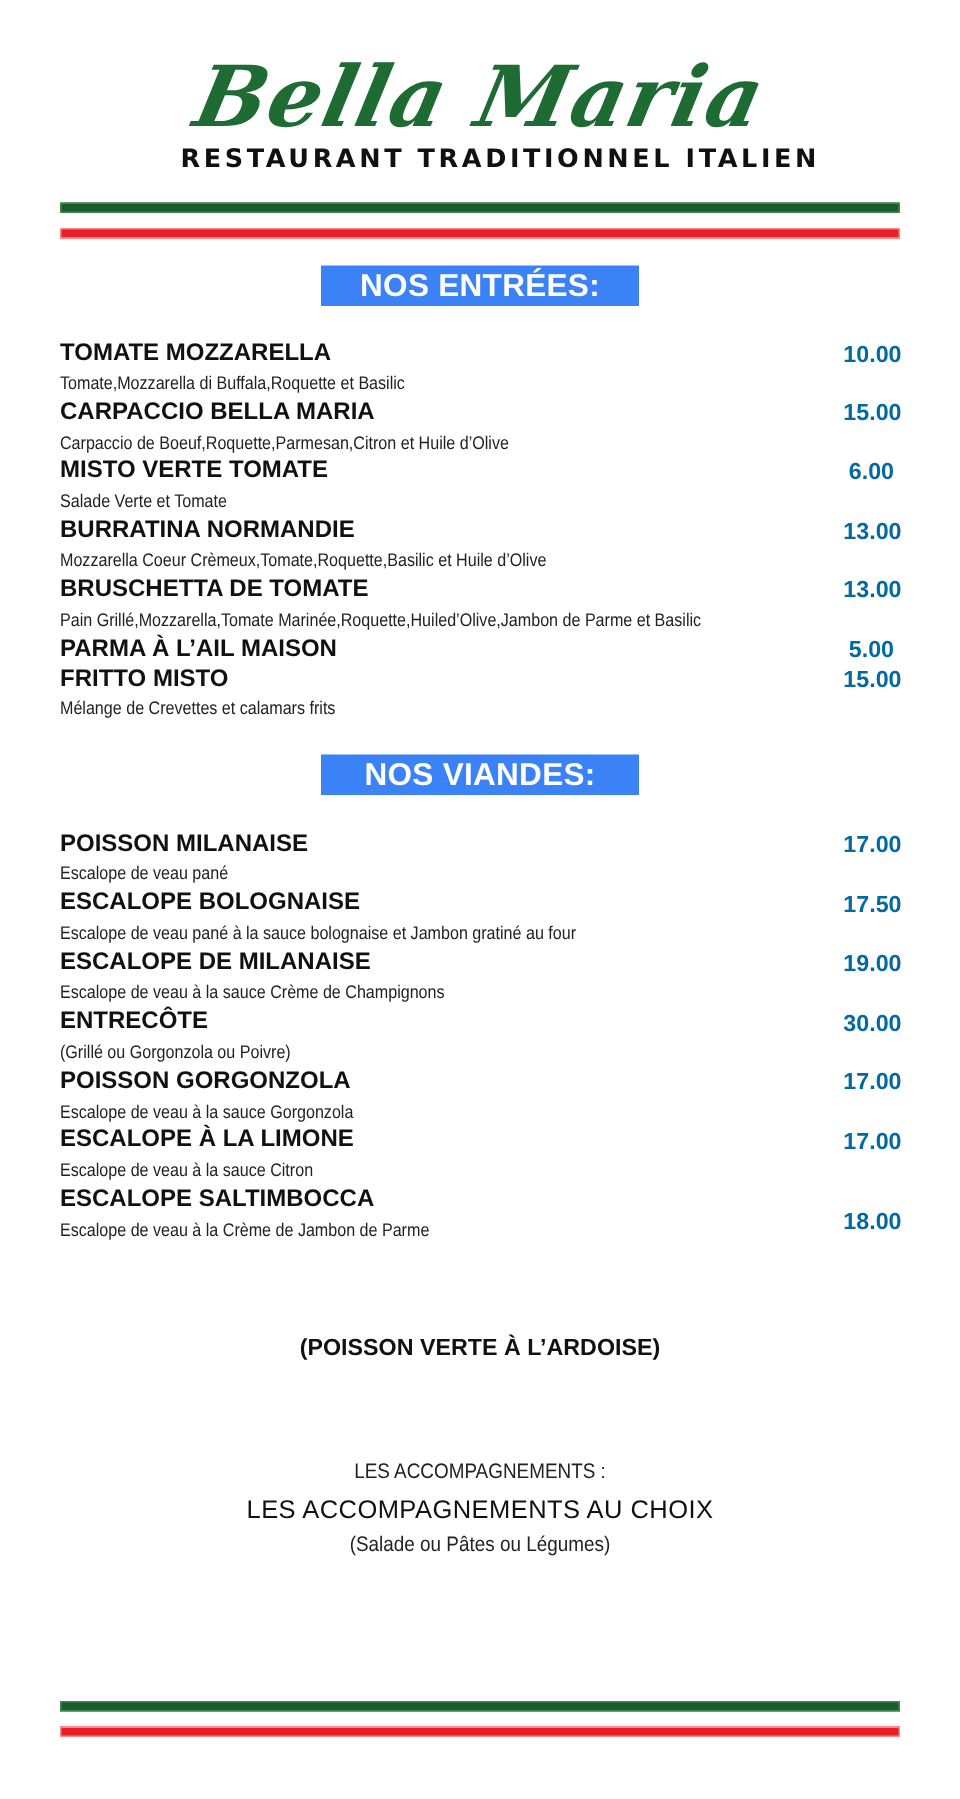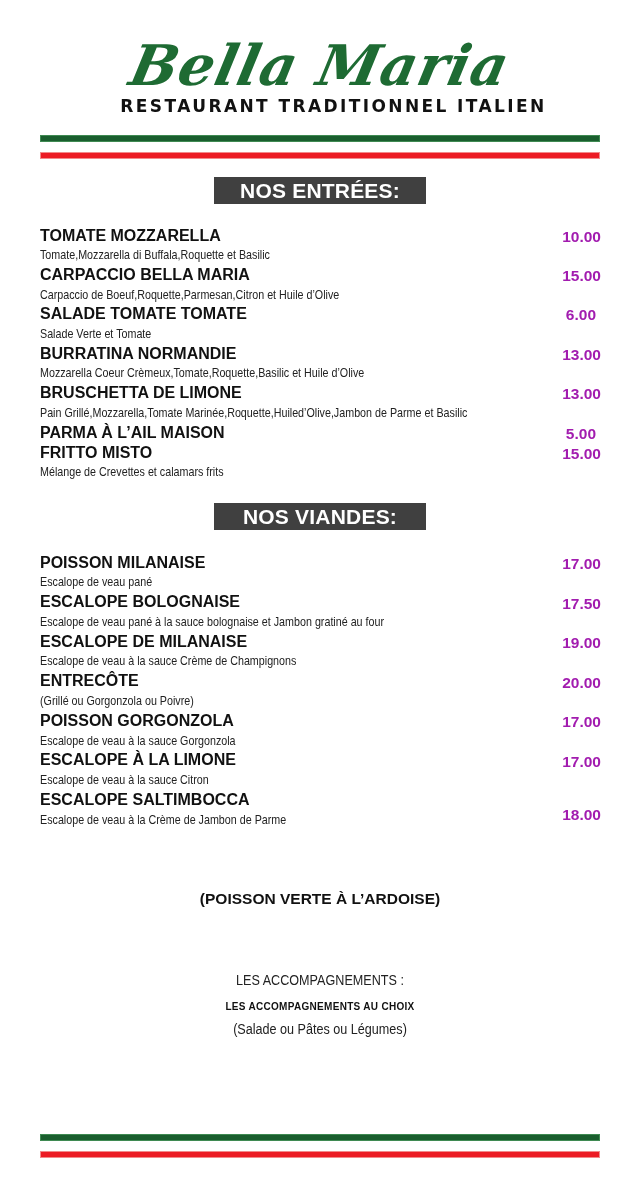--- a/index.html
+++ b/index.html
@@ -14,34 +14,34 @@
   }
   .logo-sub {
     left: 0; width: 640px; top: 95px; text-align: center;
     font-family: "DejaVu Sans", sans-serif; font-weight: bold; font-size: 17px;
     letter-spacing: 2.4px; color: #111; line-height: 22px; padding-left: 27px;
   }
   .bar { left: 40px; width: 560px; height: 7px; }
   .bar.green { background: #1a5e2e; border: 1px solid #3f8a52; }
   .bar.red { background: #ec1c24; border: 1px solid #f28a8a; }
   .section-badge {
-    left: 214px; width: 212px; height: 27px; background: #404040;
+    left: 214px; width: 212px; height: 27px; background: #3b82f6;
     color: #ffffff; font-weight: bold; font-size: 21px; text-align: center;
     line-height: 27px; letter-spacing: 0.2px;
   }
   .item-name {
     left: 40px; font-weight: bold; font-size: 16px; line-height: 19px; color: #111;
     white-space: nowrap;
   }
   .item-desc {
     left: 40px; font-size: 12.2px; line-height: 15px; color: #222;
     white-space: nowrap; transform-origin: left top; transform: scaleX(0.88);
   }
   .item-price {
-    right: 39px; font-weight: bold; font-size: 15.5px; line-height: 19px; color: #a21caf;
+    right: 39px; font-weight: bold; font-size: 15.5px; line-height: 19px; color: #0369a1;
     text-align: left; white-space: nowrap;
   }
   .center-line { left: 0; width: 640px; text-align: center; white-space: nowrap; }
 </style>
 </head>
 <body>
 
 <div class="abs logo-script">Bella Maria</div>
 <div class="abs logo-sub">RESTAURANT TRADITIONNEL ITALIEN</div>
 
@@ -55,31 +55,31 @@
     <div class="abs item-name" style="top:226px;">TOMATE MOZZARELLA</div>
     <div class="abs item-price" style="top:227px;">10.00</div>
     <div class="abs item-desc" style="top:248px;">Tomate,Mozzarella di Buffala,Roquette et Basilic</div>
   </div>
   <div>
     <div class="abs item-name" style="top:265px;">CARPACCIO BELLA MARIA</div>
     <div class="abs item-price" style="top:266px;">15.00</div>
     <div class="abs item-desc" style="top:288px;"> Carpaccio de Boeuf,Roquette,Parmesan,Citron et Huile d’Olive</div>
   </div>
   <div>
-    <div class="abs item-name" style="top:304px;">SALADE TOMATE TOMATE</div>
+    <div class="abs item-name" style="top:304px;">MISTO VERTE TOMATE</div>
     <div class="abs item-price" style="top:305px; right:44px;">6.00</div>
     <div class="abs item-desc" style="top:327px;">Salade Verte et Tomate</div>
   </div>
   <div>
     <div class="abs item-name" style="top:344px;">BURRATINA NORMANDIE</div>
     <div class="abs item-price" style="top:345px;">13.00</div>
     <div class="abs item-desc" style="top:366px;">Mozzarella Coeur Crèmeux,Tomate,Roquette,Basilic et Huile d’Olive</div>
   </div>
   <div>
-    <div class="abs item-name" style="top:383px;">BRUSCHETTA DE LIMONE</div>
+    <div class="abs item-name" style="top:383px;">BRUSCHETTA DE TOMATE</div>
     <div class="abs item-price" style="top:384px;">13.00</div>
     <div class="abs item-desc" style="top:406px;">Pain Grillé,Mozzarella,Tomate Marinée,Roquette,Huiled’Olive,Jambon de Parme et Basilic</div>
   </div>
   <div>
     <div class="abs item-name" style="top:423px;">PARMA À L’AIL MAISON</div>
     <div class="abs item-price" style="top:424px; right:44px;">5.00</div>
   </div>
   <div>
     <div class="abs item-name" style="top:443px;">FRITTO MISTO</div>
     <div class="abs item-price" style="top:444px;">15.00</div>
@@ -100,21 +100,21 @@
     <div class="abs item-price" style="top:594px;">17.50</div>
     <div class="abs item-desc" style="top:615px;">Escalope de veau pané à la sauce bolognaise et Jambon gratiné au four</div>
   </div>
   <div>
     <div class="abs item-name" style="top:632px;">ESCALOPE DE MILANAISE</div>
     <div class="abs item-price" style="top:633px;">19.00</div>
     <div class="abs item-desc" style="top:654px;">Escalope de veau à la sauce Crème de Champignons</div>
   </div>
   <div>
     <div class="abs item-name" style="top:671px;">ENTRECÔTE</div>
-    <div class="abs item-price" style="top:673px;">20.00</div>
+    <div class="abs item-price" style="top:673px;">30.00</div>
     <div class="abs item-desc" style="top:694px;">(Grillé ou Gorgonzola ou Poivre)</div>
   </div>
   <div>
     <div class="abs item-name" style="top:711px;">POISSON GORGONZOLA</div>
     <div class="abs item-price" style="top:712px;">17.00</div>
     <div class="abs item-desc" style="top:734px;">Escalope de veau à la sauce Gorgonzola</div>
   </div>
   <div>
     <div class="abs item-name" style="top:750px;">ESCALOPE À LA LIMONE</div>
     <div class="abs item-price" style="top:752px;">17.00</div>
@@ -122,17 +122,17 @@
   </div>
   <div>
     <div class="abs item-name" style="top:790px;">ESCALOPE SALTIMBOCCA</div>
     <div class="abs item-price" style="top:805px;">18.00</div>
     <div class="abs item-desc" style="top:813px;">Escalope de veau à la Crème de Jambon de Parme</div>
   </div>
 </div>
 
 <div class="abs center-line" style="top:889px; font-weight:bold; font-size:15.5px; line-height:19px;">(POISSON VERTE À L’ARDOISE)</div>
 <div class="abs center-line" style="top:971px; font-size:14px; line-height:18px; color:#222; transform:scaleX(0.9);">LES ACCOMPAGNEMENTS :</div>
-<div class="abs center-line" style="top:997px; font-weight:bold; font-size:10px; line-height:19px; letter-spacing:0.3px;">LES ACCOMPAGNEMENTS AU CHOIX</div>
+<div class="abs center-line" style="top:997px; font-weight:normal; font-size:17px; line-height:19px; letter-spacing:0.3px;">LES ACCOMPAGNEMENTS AU CHOIX</div>
 <div class="abs center-line" style="top:1020px; font-size:14px; line-height:18px; color:#222; transform:scaleX(0.9);">(Salade ou Pâtes ou Légumes)</div>
 
 <div class="abs bar green" style="top:1134px;"></div>
 <div class="abs bar red" style="top:1151px;"></div>
 
 </body></html>

